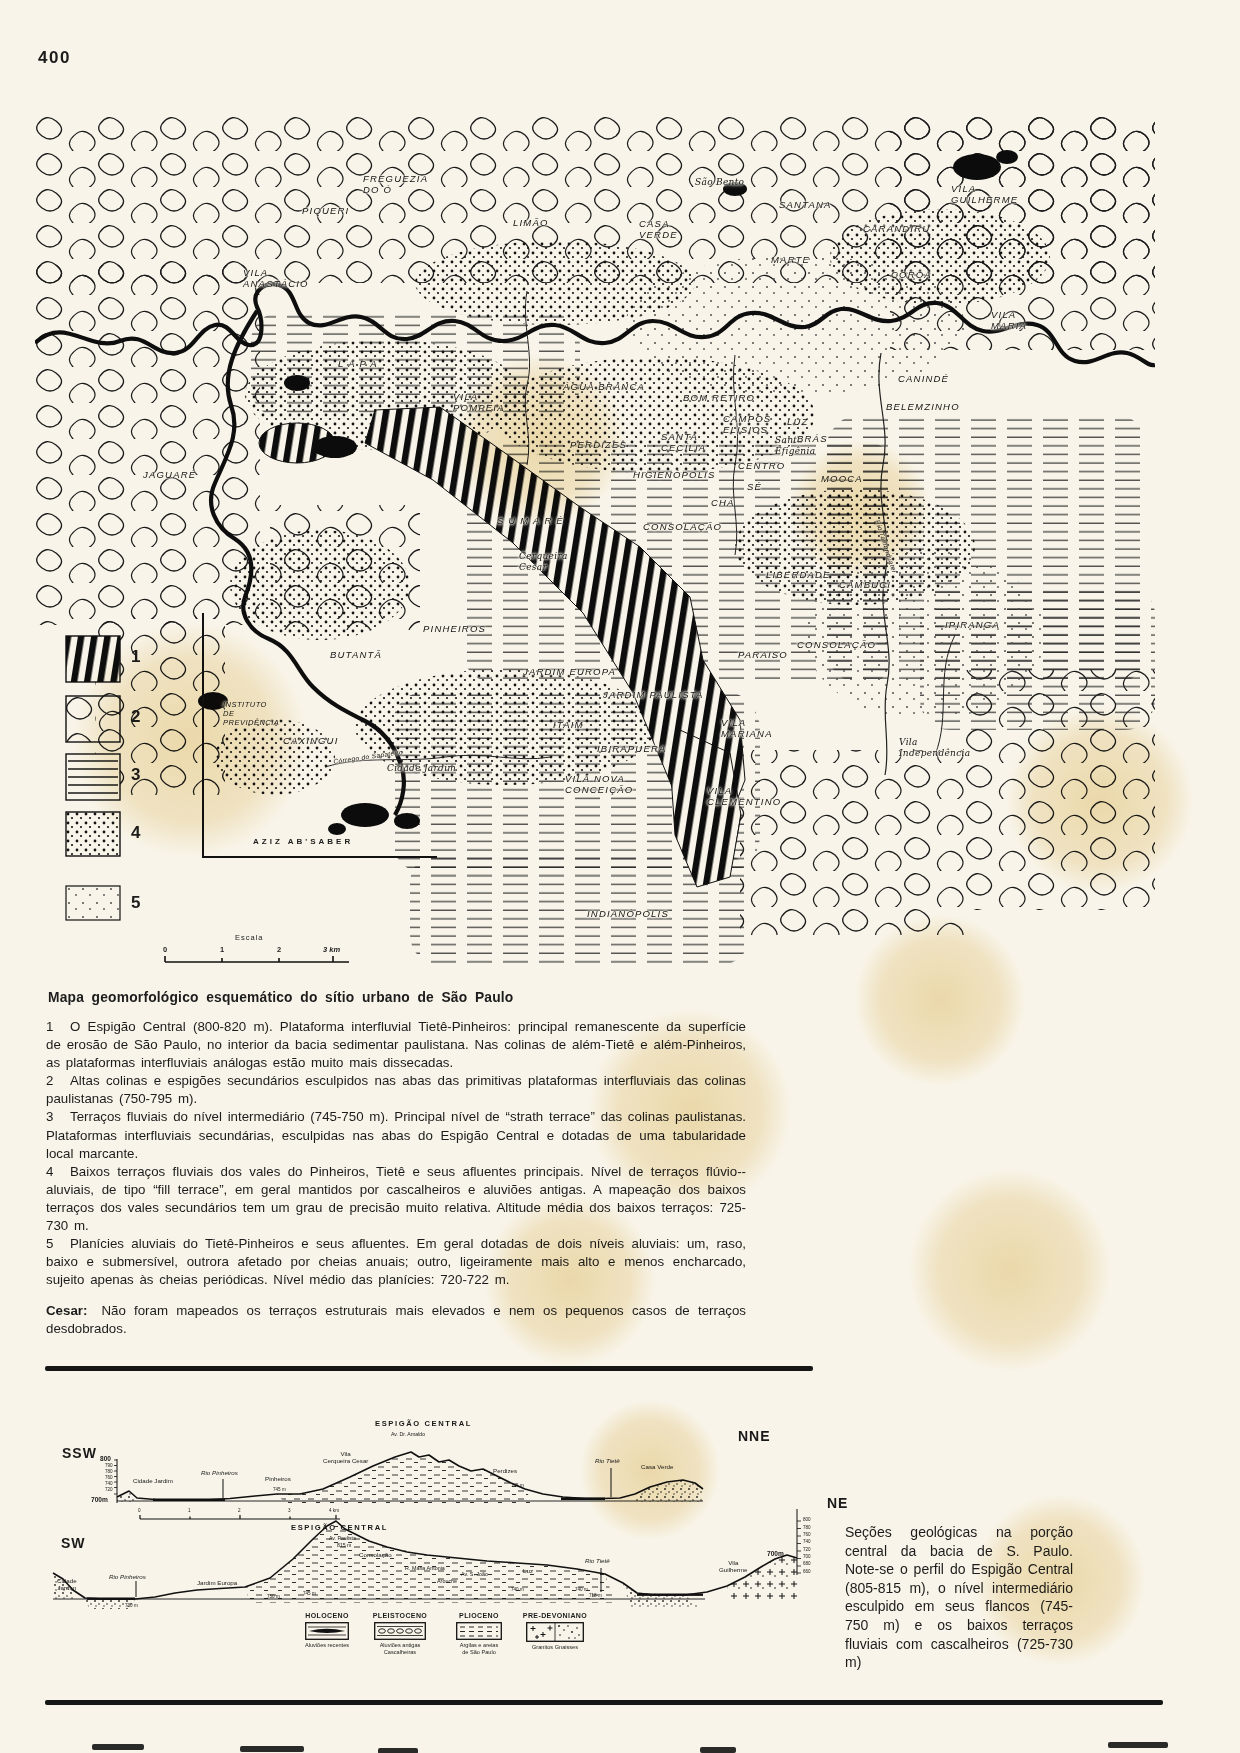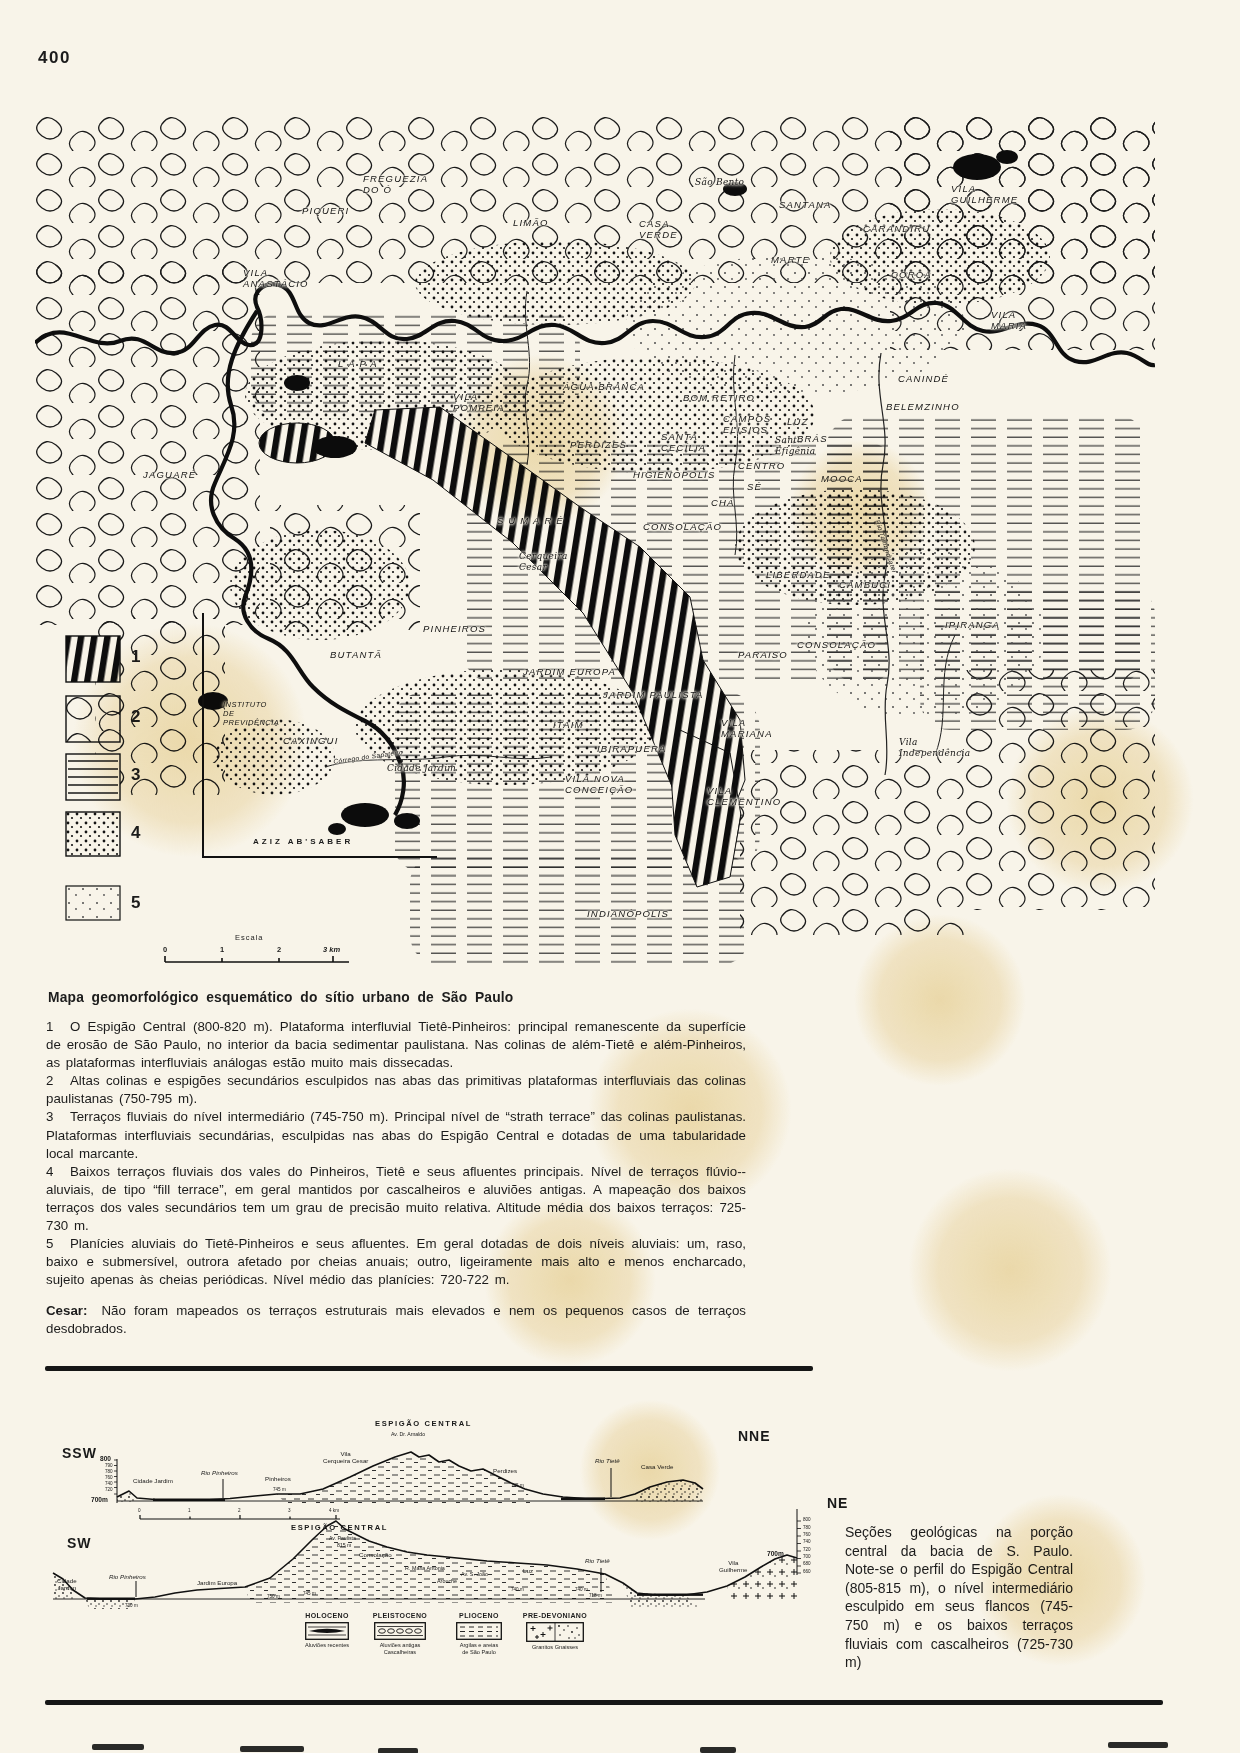--- a/index.html
+++ b/index.html
@@ -380,21 +380,21 @@
       <polygon points="8,78 18,84 28,95 28,104 8,104" fill="url(#d2-stip)"></polygon>
       <polygon points="682,91 700,82 716,72 730,64 742,60 752,63 752,104 686,104" fill="url(#d2-plus)"></polygon>
       <path d="M8,78 L18,84 L28,95 L40,103 L60,104 L90,104 L110,102 L130,98 L152,95 L175,93.5 L200,92 L225,83 L248,64 L268,44 L282,31 L291,26 L300,34 L312,40 L324,46 L342,52 L362,57 L382,60 L412,63 L442,66 L472,68 L502,70 L532,74 L560,79 L578,88 L592,98 L610,100 L640,100 L662,97 L682,91 L700,82 L716,72 L730,64 L742,60 L752,63" fill="none" stroke="#111" stroke-width="1.6" stroke-linejoin="round"></path>
       <rect x="42" y="102.5" width="48" height="2.4" fill="#111"></rect>
       <rect x="592" y="98.5" width="66" height="2.4" fill="#111"></rect>
       <path d="M8,104 H660" stroke="#111" stroke-width=".9"></path>
       <path d="M91,86 V102 M556,73 V97" stroke="#111" stroke-width="1"></path>
     </svg>
     <div>
 
-    <div class="slbl pos dir" style="left: 22px; top: 40px;">SW</div>
+    <div class="slbl pos dir" style="left: 16px; top: 40px;">SW</div>
         <div class="slbl pos dir" style="left: 782px; top: 0px;">NE</div>
         <div class="slbl pos stitle" style="left: 246px; top: 28px;">ESPIGÃO CENTRAL</div>
         <div class="slbl pos ssub" style="left: 284px; top: 40px;">Av. Paulista</div>
         <div class="slbl pos ssub" style="left: 292px; top: 47px;">815 m</div>
         <div class="slbl pos sl" style="left: 12px; top: 82px;">Cidade
 Jardim</div>
         <div class="slbl pos sli" style="left: 64px; top: 78px;">Rio Pinheiros</div>
         <div class="slbl pos ax2" style="left: 80px; top: 108px;">730 m</div>
         <div class="slbl pos sl" style="left: 152px; top: 84px;">Jardim Europa</div>
         <div class="slbl pos ax2" style="left: 222px; top: 99px;">750 m</div>

